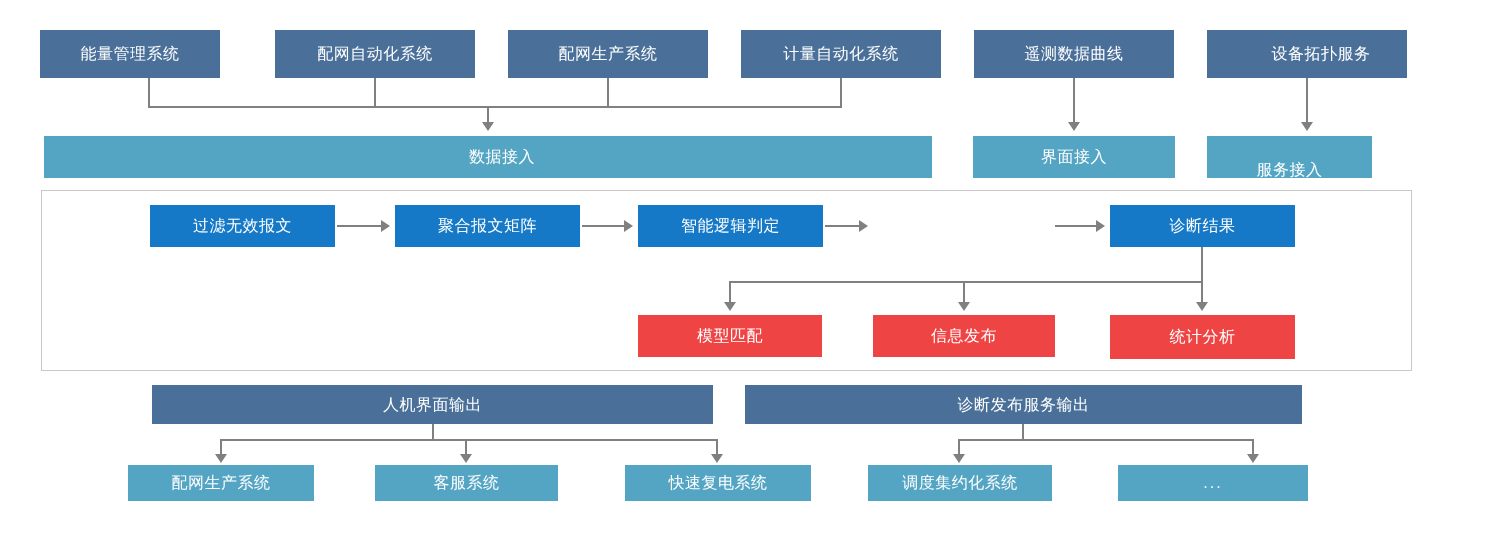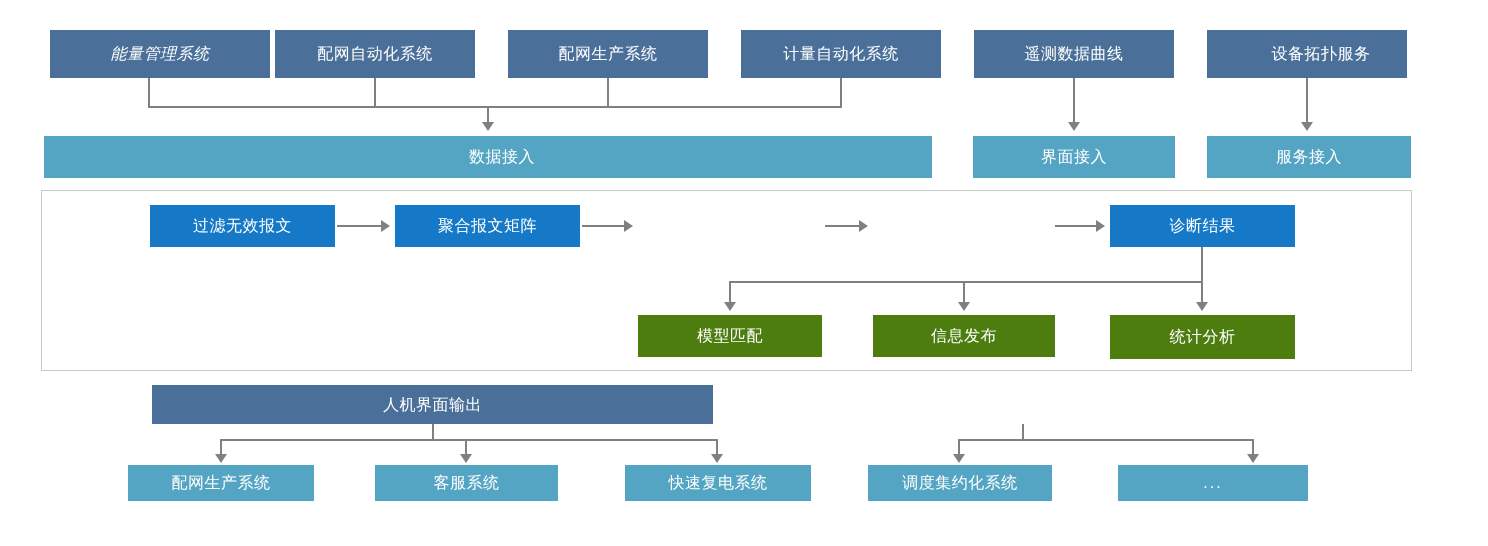--- a/index.html
+++ b/index.html
@@ -25,21 +25,21 @@
     color: #ffffff;
     font-size: 16px;
     letter-spacing: 0.5px;
     box-sizing: border-box;
     white-space: nowrap;
     line-height: 1;
   }
   .src-box   { background: #4a7099; }
   .access-bar{ background: #54a5c4; }
   .flow-box  { background: #1579c8; }
-  .gray-box  { background: #4d7c0f; }
+  .gray-box  { background: #ef4444; }
   .out-bar   { background: #4a7099; }
   .leaf-box  { background: #54a5c4; }
 
   .panel {
     position: absolute;
     border: 1px solid #c9c9c9;
     background: #ffffff;
     box-sizing: border-box;
   }
   .conn {
@@ -66,21 +66,21 @@
   }
   .ellipsis-label {
     letter-spacing: 2px;
   }
 </style>
 </head>
 <body>
 
 <div id="stage">
 
-  <div class="box src-box" style="left:50px;top:30px;width:220px;height:48px;font-style:italic;">
+  <div class="box src-box" style="left:40px;top:30px;width:180px;height:48px;">
     <span>能量管理系统</span>
   </div>
   <div class="box src-box" style="left:275px;top:30px;width:200px;height:48px;">
     <span>配网自动化系统</span>
   </div>
   <div class="box src-box" style="left:508px;top:30px;width:200px;height:48px;">
     <span>配网生产系统</span>
   </div>
   <div class="box src-box" style="left:741px;top:30px;width:200px;height:48px;">
     <span>计量自动化系统</span>
@@ -104,31 +104,34 @@
   <div class="arrow-down" style="left:1068px;top:122px;"></div>
   <div class="conn vline" style="left:1306px;top:78px;height:45px;"></div>
   <div class="arrow-down" style="left:1301px;top:122px;"></div>
 
   <div class="box access-bar" style="left:44px;top:136px;width:888px;height:42px;padding-left:28px;">
     <span>数据接入</span>
   </div>
   <div class="box access-bar" style="left:973px;top:136px;width:202px;height:42px;">
     <span>界面接入</span>
   </div>
-  <div class="box access-bar" style="left:1207px;top:136px;width:204px;height:42px;">
+  <div class="box access-bar" style="left:1207px;top:136px;width:165px;height:42px;align-items:flex-end;">
     <span>服务接入</span>
   </div>
 
   <div class="panel" style="left:41px;top:190px;width:1371px;height:181px;"></div>
 
   <div class="box flow-box" style="left:150px;top:205px;width:185px;height:42px;">
     <span>过滤无效报文</span>
   </div>
   <div class="box flow-box" style="left:395px;top:205px;width:185px;height:42px;">
     <span>聚合报文矩阵</span>
+  </div>
+  <div class="box flow-box" style="left:638px;top:205px;width:185px;height:42px;">
+    <span>智能逻辑判定</span>
   </div>
   <div class="box flow-box" style="left:1110px;top:205px;width:185px;height:42px;align-items:center;">
     <span>诊断结果</span>
   </div>
 
   <div class="conn hline" style="left:337px;top:225px;width:46px;"></div>
   <div class="arrow-right" style="left:381px;top:220px;"></div>
   <div class="conn hline" style="left:582px;top:225px;width:44px;"></div>
   <div class="arrow-right" style="left:624px;top:220px;"></div>
   <div class="conn hline" style="left:825px;top:225px;width:36px;"></div>
@@ -151,20 +154,23 @@
   <div class="box gray-box" style="left:873px;top:315px;width:182px;height:42px;align-items:center;">
     <span>信息发布</span>
   </div>
   <div class="box gray-box" style="left:1110px;top:315px;width:185px;height:44px;">
     <span>统计分析</span>
   </div>
 
   <div class="box out-bar" style="left:152px;top:385px;width:561px;height:39px;">
     <span>人机界面输出</span>
   </div>
+  <div class="box out-bar" style="left:745px;top:385px;width:557px;height:39px;">
+    <span>诊断发布服务输出</span>
+  </div>
 
   <div class="conn vline" style="left:432px;top:424px;height:17px;"></div>
   <div class="conn hline" style="left:220px;top:439px;width:498px;"></div>
   <div class="conn vline" style="left:220px;top:439px;height:17px;"></div>
   <div class="arrow-down" style="left:215px;top:454px;"></div>
   <div class="conn vline" style="left:465px;top:439px;height:17px;"></div>
   <div class="arrow-down" style="left:460px;top:454px;"></div>
   <div class="conn vline" style="left:716px;top:439px;height:17px;"></div>
   <div class="arrow-down" style="left:711px;top:454px;"></div>
 

